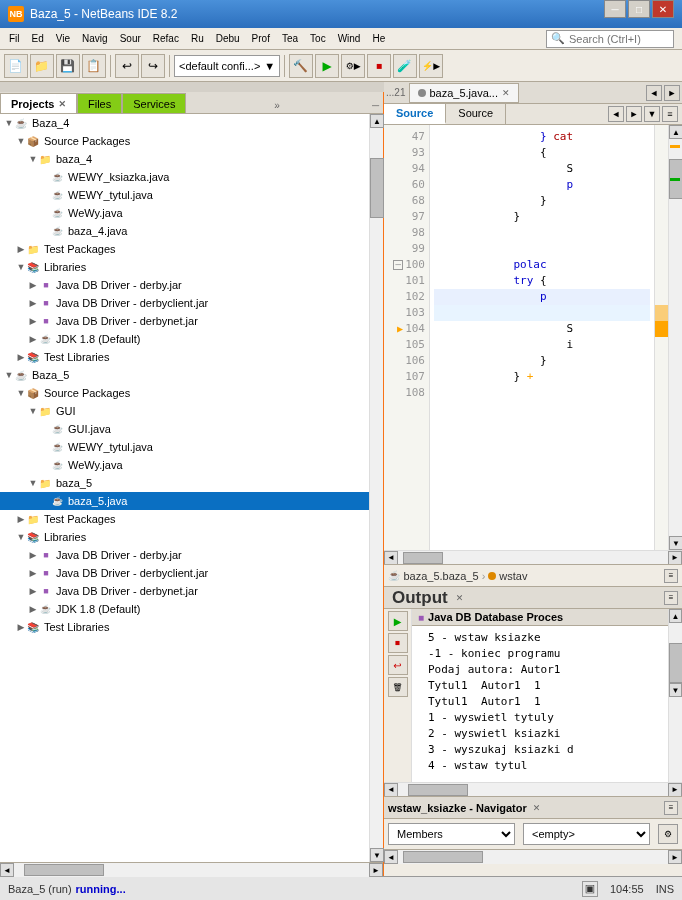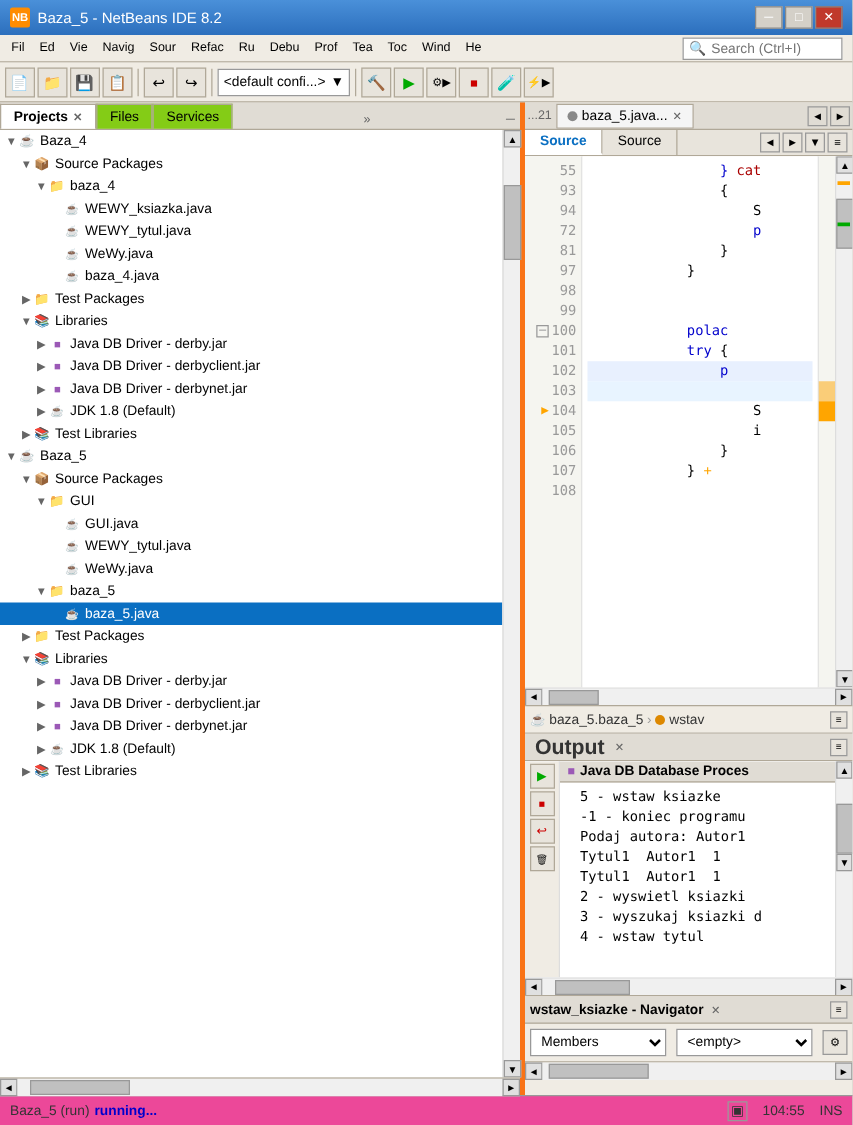--- a/index.html
+++ b/index.html
@@ -4,21 +4,20 @@
   <style>
     * { box-sizing: border-box; margin: 0; padding: 0; }
     body { font-family: 'Segoe UI', Arial, sans-serif; font-size: 11px; background: #d4d0c8; width: 682px; height: 900px; overflow: hidden; }
     
     
     .title-bar {
       background: linear-gradient(to bottom, #4a90d9, #2c6fbd);
       color: white;
       height: 28px;
       display: flex;
-      align-items: center;
       padding: 0 8px;
       justify-content: space-between;
     }
     .title-bar-left { display: flex; align-items: center; gap: 6px; }
     .title-bar-icon { width: 16px; height: 16px; background: #ff8c00; border-radius: 2px; display: flex; align-items: center; justify-content: center; font-size: 9px; color: white; font-weight: bold; }
     .title-bar-text { font-size: 12px; font-weight: normal; }
     .title-bar-buttons { display: flex; gap: 2px; }
     .tb-btn { width: 22px; height: 18px; background: #d4d0c8; border: 1px solid #888; display: flex; align-items: center; justify-content: center; font-size: 10px; cursor: pointer; }
     .tb-btn.close { background: #c0392b; color: white; }
     
@@ -49,24 +48,25 @@
     }
     .tool-btn { width: 24px; height: 24px; background: #e8e4dc; border: 1px solid #b0a898; display: flex; align-items: center; justify-content: center; font-size: 12px; cursor: pointer; }
     .toolbar-separator { width: 1px; height: 22px; background: #b0a898; margin: 0 2px; }
     .config-dropdown { height: 22px; border: 1px solid #999; background: white; padding: 0 4px; font-size: 11px; display: flex; align-items: center; gap: 4px; cursor: pointer; }
     
     
     .main-layout { display: flex; height: calc(900px - 28px - 22px - 32px - 24px); }
     
     
     .left-panel {
-      width: 420px;
+      width: 384px;
       display: flex;
       flex-direction: column;
-      border-right: 4px solid #f97316;
+      border-right: 1px solid #f97316;
+      margin-top: 10px;
     }
     
     
     .panel-tabs {
       display: flex;
       background: #e0dcd4;
       border-bottom: 1px solid #b0a898;
       height: 22px;
       align-items: flex-end;
     }
@@ -127,21 +127,21 @@
     
     .navigator-panel { height: 80px; background: #f0ece4; border-top: 1px solid #b0a898; display: flex; flex-direction: column; }
     .nav-tab-bar { display: flex; background: #e0dcd4; border-bottom: 1px solid #b0a898; height: 22px; align-items: center; padding: 0 4px; }
     .nav-tab-label { font-size: 11px; font-weight: bold; }
     .nav-content { display: flex; align-items: center; padding: 4px; gap: 8px; }
     .nav-dropdown { height: 22px; border: 1px solid #999; background: white; padding: 0 4px; font-size: 11px; flex: 1; }
     
     
     .status-bar {
       height: 24px;
-      background: #ec4899;
+      background: #e5e5e5;
       border-top: 1px solid #999;
       display: flex;
       align-items: center;
       padding: 0 8px;
       font-size: 11px;
       color: #333;
       gap: 12px;
     }
     .status-left { display: flex; align-items: center; gap: 4px; }
     .status-running { color: #0000cc; font-weight: bold; }
@@ -519,25 +519,25 @@
             <div style="width:16px;height:16px;border:1px solid #999;display:flex;align-items:center;justify-content:center;font-size:9px;cursor:pointer;">►</div>
             <div style="width:16px;height:16px;border:1px solid #999;display:flex;align-items:center;justify-content:center;font-size:9px;cursor:pointer;">▼</div>
             <div style="width:16px;height:16px;border:1px solid #999;display:flex;align-items:center;justify-content:center;font-size:9px;cursor:pointer;">≡</div>
           </div>
         </div>
 
         <div class="code-editor">
 
           <div style="display:flex;flex-direction:column;background:#f5f5f0;border-right:1px solid #ddd;min-width:46px;">
             <div style="font-family:monospace;font-size:11px;color:#999;line-height:16px;padding:4px 4px;text-align:right;">
-              <div>55</div>
+              <div>47</div>
               <div>93</div>
               <div>94</div>
-              <div>72</div>
-              <div>81</div>
+              <div>60</div>
+              <div>68</div>
               <div>97</div>
               <div>98</div>
               <div>99</div>
               <div style="display:flex;align-items:center;gap:2px;justify-content:flex-end;">
                 <span style="font-size:9px;border:1px solid #999;width:10px;height:10px;display:inline-flex;align-items:center;justify-content:center;cursor:pointer;">─</span>
                 100
               </div>
               <div>101</div>
               <div>102</div>
               <div>103</div>
@@ -676,20 +676,21 @@
             <div style="background:#e0dcd4;border-bottom:1px solid #b0a898;padding:2px 6px;font-size:11px;font-weight:bold;display:flex;align-items:center;gap:4px;">
               <span style="color:#9b59b6;font-size:10px;">■</span>
               <span>Java DB Database Proces</span>
             </div>
             <div class="output-text" style="flex:1;overflow:hidden;">
               <div>5 - wstaw ksiazke</div>
               <div>-1 - koniec programu</div>
               <div>Podaj autora: Autor1</div>
               <div>Tytul1&nbsp; Autor1&nbsp; 1</div>
               <div>Tytul1&nbsp; Autor1&nbsp; 1</div>
+              <div>1 - wyswietl tytuly</div>
               <div>2 - wyswietl ksiazki</div>
               <div>3 - wyszukaj ksiazki d</div>
               <div>4 - wstaw tytul</div>
 
             </div>
           </div>
           <div class="output-scrollbar">
             <div style="height:14px;background:#e0e0e0;border:1px solid #999;display:flex;align-items:center;justify-content:center;font-size:8px;cursor:pointer;">▲</div>
             <div style="flex:1;background:#f0f0f0;">
               <div class="output-scroll-thumb"></div>

